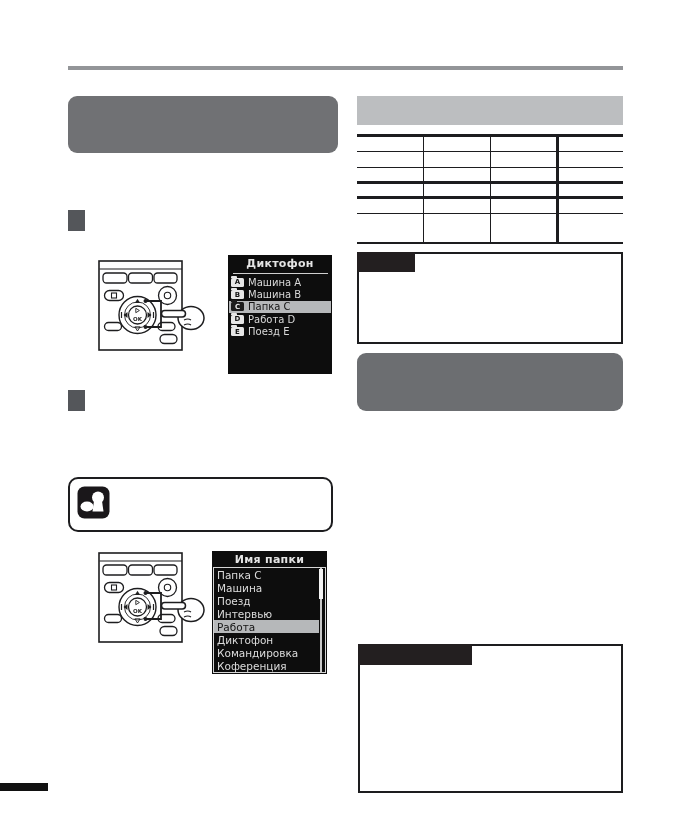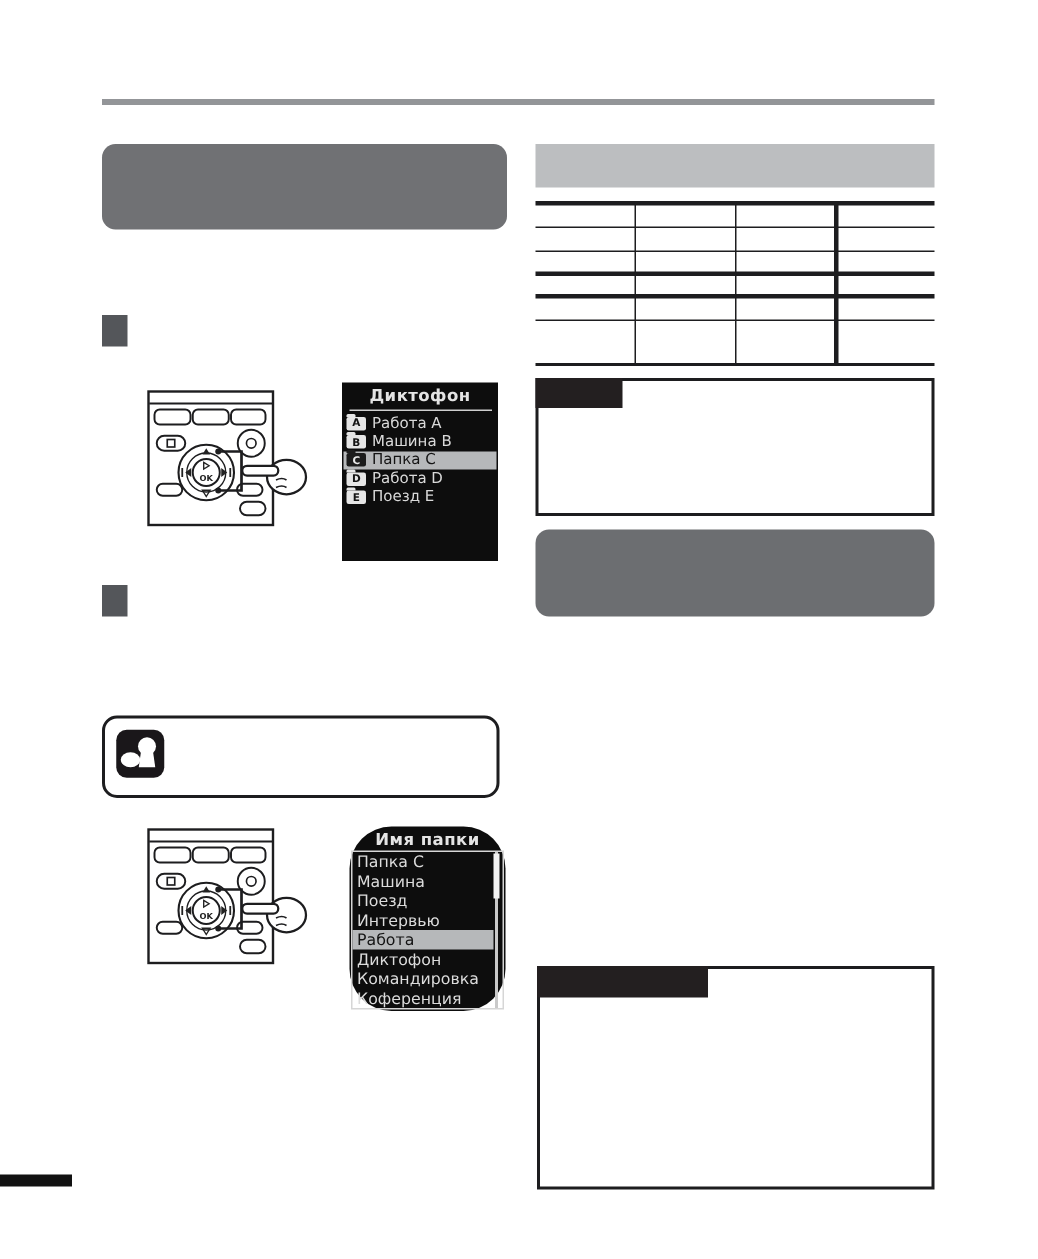--- a/index.html
+++ b/index.html
@@ -32,21 +32,21 @@
 
   .edge-bar { left:0; top:783px; width:48px; height:8px; background:#111111; }
 
   
   .tip-box { left:68px; top:477px; width:265px; height:55px; border:2px solid #1d1d1f; border-radius:10px; background:#fff; }
   .tip-icon { position:absolute; left:7px; top:7px; width:33px; height:33px; }
 
   
   .lcd { background:#0d0d0d; color:#dcdcdc; }
   .lcd1 { left:228px; top:255px; width:104px; height:119px; }
-  .lcd2 { left:233px; top:551px; width:104px; height:123px;border-radius:28px; }
+  .lcd2 { left:212px; top:551px; width:115px; height:123px; }
   .lcd-title { text-align:center; font-size:11px; color:#e4e4e4; padding-top:2px; letter-spacing:0.3px;font-weight:bold; }
   .lcd1-rule { position:absolute; left:5px; right:4px; top:18px; height:1px; background:#cfcfcf; }
 
   .f-row { position:relative; display:flex; align-items:center; height:12.4px; font-size:10px; padding-left:2px; gap:4px; color:#d9d9d9; }
   .f-rows { position:absolute; left:1px; right:1px; top:21px; }
   .f-row.sel { background:#b6b8ba; color:#141414; }
   .folder { width:13px; height:9px; background:#e6e6e6; color:#141414; font-size:7px; font-weight:bold;
             display:flex; align-items:center; justify-content:center; border-radius:1.5px; position:relative; flex:0 0 auto; }
   .folder::before { content:""; position:absolute; top:-2px; left:0; width:6px; height:2px; background:inherit; border-radius:1px 1px 0 0; }
   .f-row.sel .folder { background:#1c1c1c; color:#e8e8e8; }
@@ -105,21 +105,21 @@
     <path d="M86 60 q4 -2 7 0 M86 65 q4 -2 7 0" fill="none" stroke="#1d1d1f" stroke-width="1.1"></path>
   </g>
 </svg>
 
 <div class="abs lcd lcd1">
   <div class="lcd-title">Диктофон</div>
   <div class="lcd1-rule"></div>
   <div class="f-rows">
     <div class="f-row">
       <span class="folder">A</span>
-      <span>Работа A</span>
+      <span>Машина A</span>
     </div>
     <div class="f-row">
       <span class="folder">B</span>
       <span>Машина B</span>
     </div>
     <div class="f-row sel">
       <span class="folder">C</span>
       <span>Папка C</span>
     </div>
     <div class="f-row">

